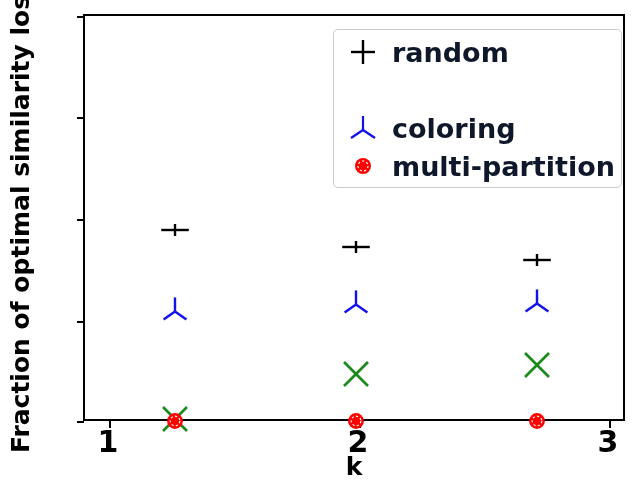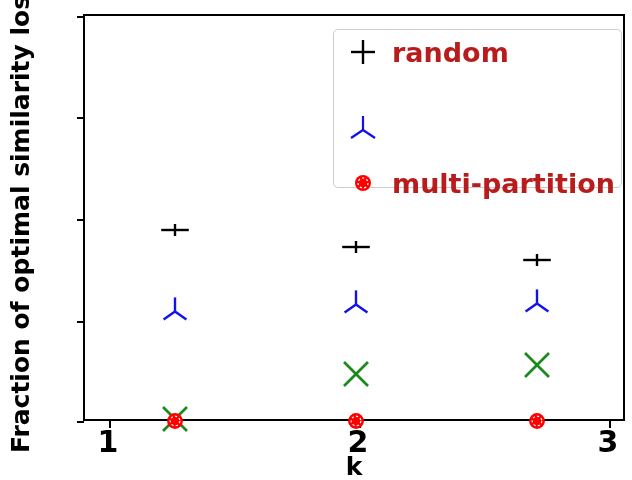--- a/index.html
+++ b/index.html
@@ -113,21 +113,21 @@
   }
   .legend-handle {
     position: relative;
     width: 58px;
     height: 38px;
     flex: 0 0 58px;
   }
   .legend-label {
     font-size: 27px;
     font-weight: bold;
-    color: #b91c1c;
+    color: #0f172a;
     white-space: nowrap;
     line-height: 1;
   }
   svg { display: block; overflow: visible; }
 </style>
 </head>
 <body>
 
 <div id="figure">
 
@@ -247,23 +247,24 @@
 
 
     <div class="legend-row" style="top: 79px;">
       <div class="legend-handle">
         <svg width="58" height="38" viewBox="0 0 58 38">
           <line x1="29" y1="21" x2="29" y2="7" stroke="#1111ee" stroke-width="2.2"></line>
           <line x1="29" y1="21" x2="17" y2="29" stroke="#1111ee" stroke-width="2.2"></line>
           <line x1="29" y1="21" x2="41" y2="29" stroke="#1111ee" stroke-width="2.2"></line>
         </svg>
       </div>
+      <span class="legend-label">coloring</span>
     </div>
 
-    <div class="legend-row" style="top: 134px;">
+    <div class="legend-row" style="top: 117px;">
       <div class="legend-handle">
         <svg width="58" height="38" viewBox="0 0 58 38">
           <circle cx="29" cy="19" r="8" fill="#ff0000"></circle>
           <circle cx="29" cy="19" r="5" fill="none" stroke="#ffffff" stroke-width="1.2" stroke-dasharray="2.2 2.2"></circle>
         </svg>
       </div>
       <span class="legend-label">multi-partition</span>
     </div>
 
   </div>

